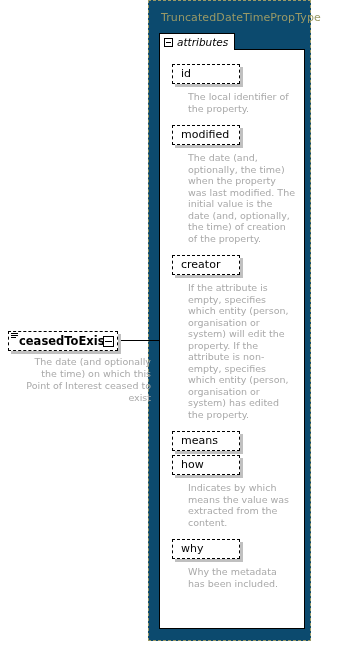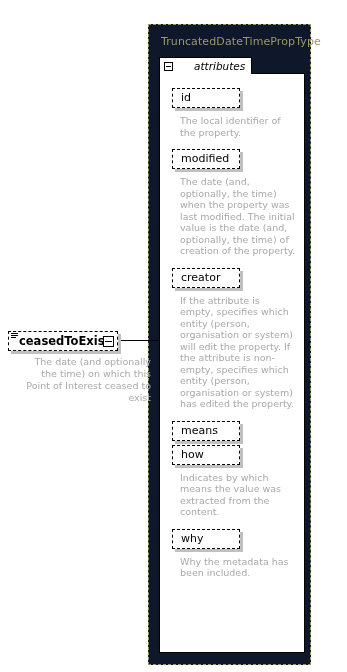--- a/index.html
+++ b/index.html
@@ -12,24 +12,24 @@
     height: 672px;
     position: relative;
     font-family: "DejaVu Sans", "Liberation Sans", sans-serif;
     overflow: hidden;
   }
 
   
   .type-container {
     position: absolute;
     left: 148px;
-    top: 24px;
+    top: 0;
     width: 163px;
     height: 641px;
-    background: #0f172a;
+    background: #0c4a6e;
     border: 1px dashed #999966;
     box-sizing: border-box;
   }
   .type-title {
     position: absolute;
     left: 12px;
     top: 10px;
     font-size: 11px;
     color: #999966;
     letter-spacing: .1px;
@@ -42,21 +42,21 @@
     left: 10px;
     top: 32px;
     height: 17px;
     padding: 0 6px 0 4px;
     background: #ffffff;
     border: 1px solid #000000;
     border-bottom: none;
     box-sizing: border-box;
     display: flex;
     align-items: center;
-    gap: 21px;
+    gap: 4px;
     z-index: 3;
   }
   .attr-tab .label {
     font-size: 10.5px;
     font-style: italic;
     color: #000000;
     line-height: 1;
   }
   .minus-box {
     width: 9px;
@@ -107,21 +107,21 @@
     box-sizing: border-box;
     box-shadow: 3px 3px 0 #c0c0c0;
     font-size: 11px;
     font-weight: normal;
     color: #000000;
     line-height: 13px;
     text-align: left;
   }
 
   .attr-desc {
-    margin: 7px 0 9px 8px;
+    margin: 7px 0 9px 16px;
     font-size: 9.5px;
     line-height: 11.5px;
     color: #a9a9a9;
     max-width: 120px;
   }
 
   
   .element-node {
     position: absolute;
     left: 8px;

